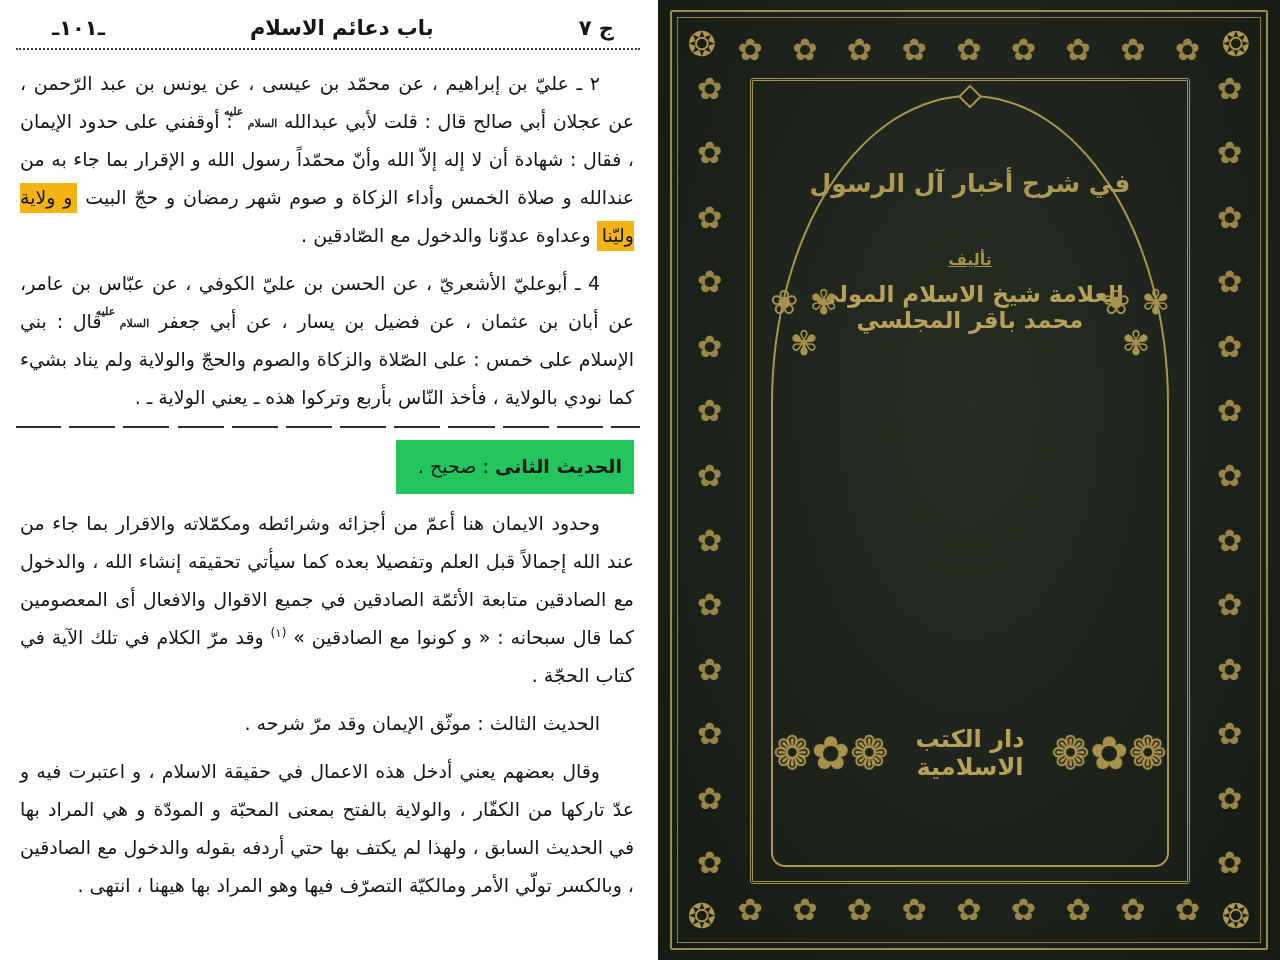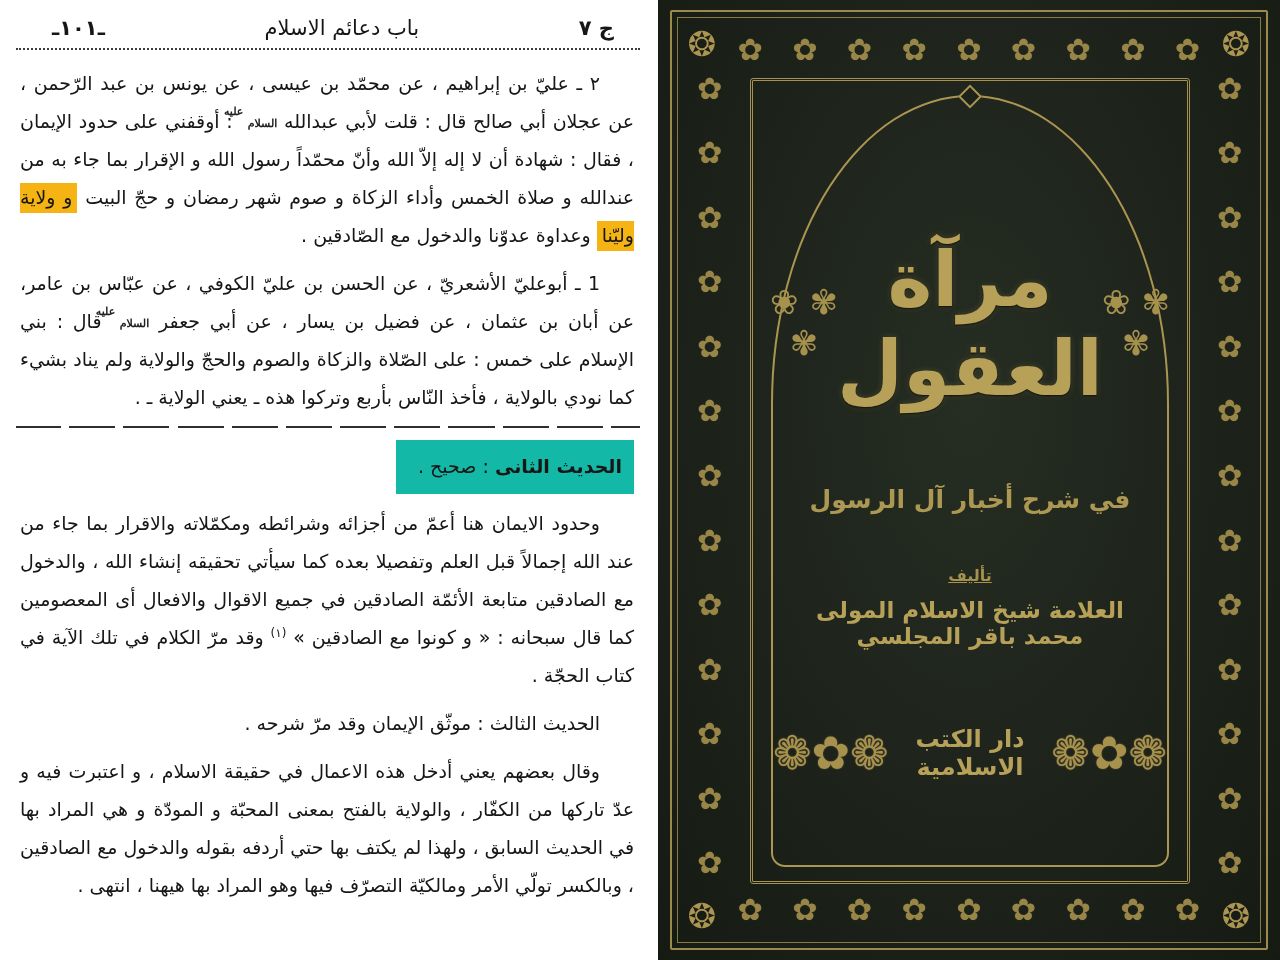--- a/index.html
+++ b/index.html
@@ -14,38 +14,38 @@
   .page{
     position:relative;width:658px;height:960px;box-sizing:border-box;
     background:#ffffff;color:#161616;direction:rtl;
     padding:12px 16px 0 14px;
     flex:0 0 658px;
   }
   .page-header{
     display:flex;justify-content:space-between;align-items:baseline;
     font-size:21px;padding:4px 28px 8px 38px;font-weight:bold;
   }
-  .page-header .chapter{font-weight:normal;}
+  .page-header .chapter{font-weight:bold;}
   .dotted-rule{border-bottom:2px dotted #3c3c3c;margin:0 2px 14px 2px;height:0;}
 
   p.body-text{
     margin:0 8px 10px 6px;font-size:19px;line-height:38px;
     text-align:justify;text-align-last:right;text-indent:34px;
   }
   .salam{
     display:inline-block;width:38px;font-size:11px;line-height:1.05;
     text-align:right;vertical-align:middle;transform:translateY(-5px);
     font-weight:bold;color:#222;font-family:Liberation Serif, serif;
   }
   .hl{background:#F5B413;padding:3px 5px 5px;}
   .sep{border-top:2px solid #2e2e2e;margin:10px 2px 12px;height:0;
        border-image:repeating-linear-gradient(90deg,#2e2e2e 0 46px,transparent 46px 54px) 1;}
   .grading{margin:0 8px 10px 6px;font-size:19px;line-height:38px;}
   .grading .lbl{font-weight:bold;}
-  .head-hl{background:#14b8a6;display:inline-block;padding:7px 12px 9px 22px;}
+  .head-hl{background:#22c55e;display:inline-block;padding:7px 12px 9px 22px;}
   sup.fn{vertical-align:super;font-size:12px;line-height:0;}
 
   
   .cover{
     position:relative;flex:1;height:960px;overflow:hidden;
     background:radial-gradient(ellipse at 50% 42%, #262d22 0%, #1d231b 55%, #151a13 100%);
     color:#b7a159;direction:rtl;
   }
   .frame-outer{position:absolute;inset:10px 12px;border:2px solid #9c8a4c;border-radius:2px;}
   .frame-outer2{position:absolute;inset:17px 19px;border:1px solid #8a7a42;}
@@ -107,21 +107,21 @@
 
     <div class="page-header">
       <span>ج ٧</span>
       <span class="chapter">باب دعائم الاسلام</span>
       <span>ـ١٠١ـ</span>
     </div>
     <div class="dotted-rule"></div>
 
     <p class="body-text"><span>٢ ـ عليّ بن إبراهيم ، عن محمّد بن عيسى ، عن يونس بن عبد الرّحمن ، عن عجلان أبي صالح قال : قلت لأبي عبدالله </span><span class="salam">عليه السلام</span><span> : أوقفني على حدود الإيمان ، فقال : شهادة أن لا إله إلاّ الله وأنّ محمّداً رسول الله و الإقرار بما جاء به من عندالله و صلاة الخمس وأداء الزكاة و صوم شهر رمضان و حجّ البيت </span><span class="hl">و ولاية وليّنا</span><span> وعداوة عدوّنا والدخول مع الصّادقين .</span></p>
 
-    <p class="body-text"><span>1 ـ أبوعليّ الأشعريّ ، عن الحسن بن عليّ الكوفي ، عن عبّاس بن عامر، عن أبان بن عثمان ، عن فضيل بن يسار ، عن أبي جعفر </span><span class="salam">عليه السلام</span><span> قال : بني الإسلام على خمس : على الصّلاة والزكاة والصوم والحجّ والولاية ولم يناد بشيء كما نودي بالولاية ، فأخذ النّاس بأربع وتركوا هذه ـ يعني الولاية ـ .</span></p>
+    <p class="body-text"><span>4 ـ أبوعليّ الأشعريّ ، عن الحسن بن عليّ الكوفي ، عن عبّاس بن عامر، عن أبان بن عثمان ، عن فضيل بن يسار ، عن أبي جعفر </span><span class="salam">عليه السلام</span><span> قال : بني الإسلام على خمس : على الصّلاة والزكاة والصوم والحجّ والولاية ولم يناد بشيء كما نودي بالولاية ، فأخذ النّاس بأربع وتركوا هذه ـ يعني الولاية ـ .</span></p>
 
 
     <div class="sep"></div>
 
     <div class="grading">
       <span class="head-hl"><span class="lbl">الحديث الثانى</span><span> : صحيح .</span></span>
     </div>
 
     <p class="body-text"><span>وحدود الايمان هنا أعمّ من أجزائه وشرائطه ومكمّلاته والاقرار بما جاء من عند الله إجمالاً قبل العلم وتفصيلا بعده كما سيأتي تحقيقه إنشاء الله ، والدخول مع الصادقين متابعة الأئمّة الصادقين في جميع الاقوال والافعال أى المعصومين كما قال سبحانه : « و كونوا مع الصادقين » </span><sup class="fn">(١)</sup><span> وقد مرّ الكلام في تلك الآية في كتاب الحجّة .</span></p>
 
@@ -145,21 +145,20 @@
     <div class="corner c-tr">❂</div>
     <div class="corner c-bl">❂</div>
     <div class="corner c-br">❂</div>
 
     <div class="inner-panel">
       <div class="arch">
         <div class="finial"></div>
         <div class="shoulder sh-l">✾ ❀ ✾</div>
         <div class="shoulder sh-r">✾ ❀ ✾</div>
 
-        <div class="book-title">مرآة العقول</div>
         <div class="book-subtitle">في شرح أخبار آل الرسول</div>
         <div class="byline">تأليف</div>
         <div class="author">العلامة شيخ الاسلام المولى محمد باقر المجلسي</div>
 
         <div class="publisher-row">
           <span class="bouquet">❁✿❁</span>
           <span class="publisher">دار الكتب الاسلامية</span>
           <span class="bouquet">❁✿❁</span>
         </div>
       </div>

